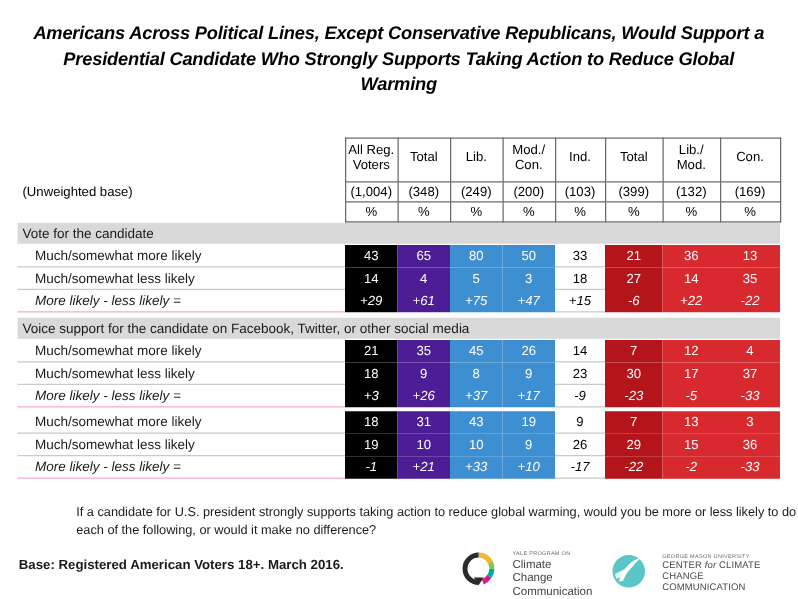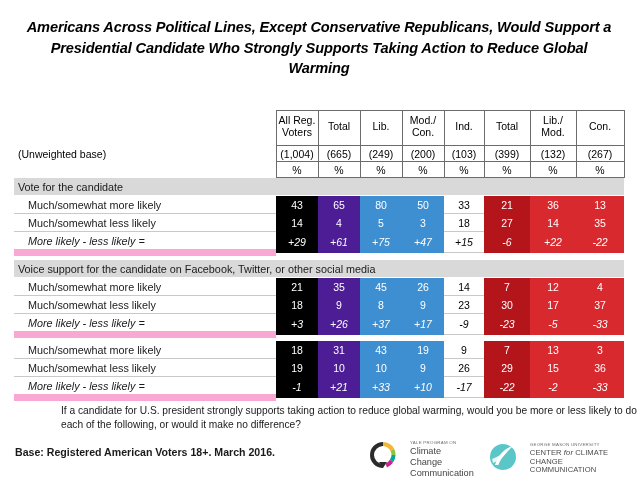--- a/index.html
+++ b/index.html
@@ -126,21 +126,21 @@
   .data-row td { height: 17px; }
   .row-label {
     text-align: left;
     padding-left: 14px !important;
     font-size: 10.8px;
     border-bottom: 1px solid #c9c9c9;
     color: #1a1a1a;
   }
   .row-label.diff {
     font-style: italic;
-    border-bottom: 7px solid #f9a8d4;
+    border-bottom: 1px solid #f9a8d4;
   }
   .cell {
     text-align: center;
     font-size: 10.5px;
     font-weight: bold;
     color: #ffffff;
   }
   .cell.diff { font-style: italic; }
 
   .col-all { background: #000000; }
@@ -231,27 +231,27 @@
           <td class="hdr-cell">Lib.</td>
           <td class="hdr-cell">Mod./<br>Con.</td>
           <td class="hdr-cell">Ind.</td>
           <td class="hdr-cell">Total</td>
           <td class="hdr-cell">Lib./<br>Mod.</td>
           <td class="hdr-cell">Con.</td>
         </tr>
         <tr class="base-row">
           <td class="base-label">(Unweighted base)</td>
           <td class="base-cell">(1,004)</td>
-          <td class="base-cell">(665)</td>
+          <td class="base-cell">(348)</td>
           <td class="base-cell">(249)</td>
           <td class="base-cell">(200)</td>
           <td class="base-cell">(103)</td>
           <td class="base-cell">(399)</td>
           <td class="base-cell">(132)</td>
-          <td class="base-cell">(267)</td>
+          <td class="base-cell">(169)</td>
         </tr>
         <tr class="pct-row">
           <td class="pct-label"></td>
           <td class="pct-cell">%</td>
           <td class="pct-cell">%</td>
           <td class="pct-cell">%</td>
           <td class="pct-cell">%</td>
           <td class="pct-cell">%</td>
           <td class="pct-cell">%</td>
           <td class="pct-cell">%</td>

